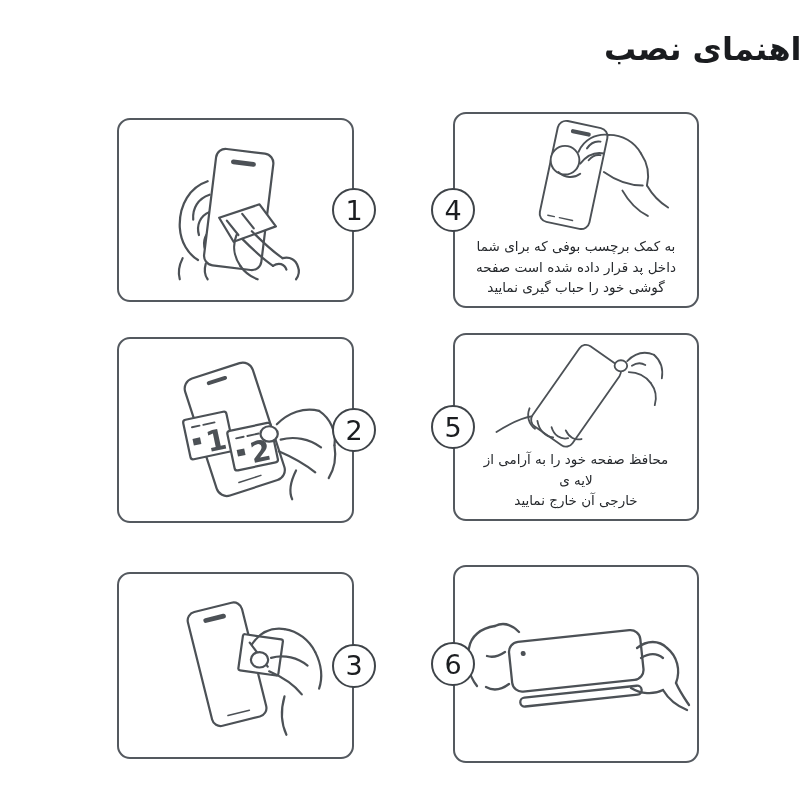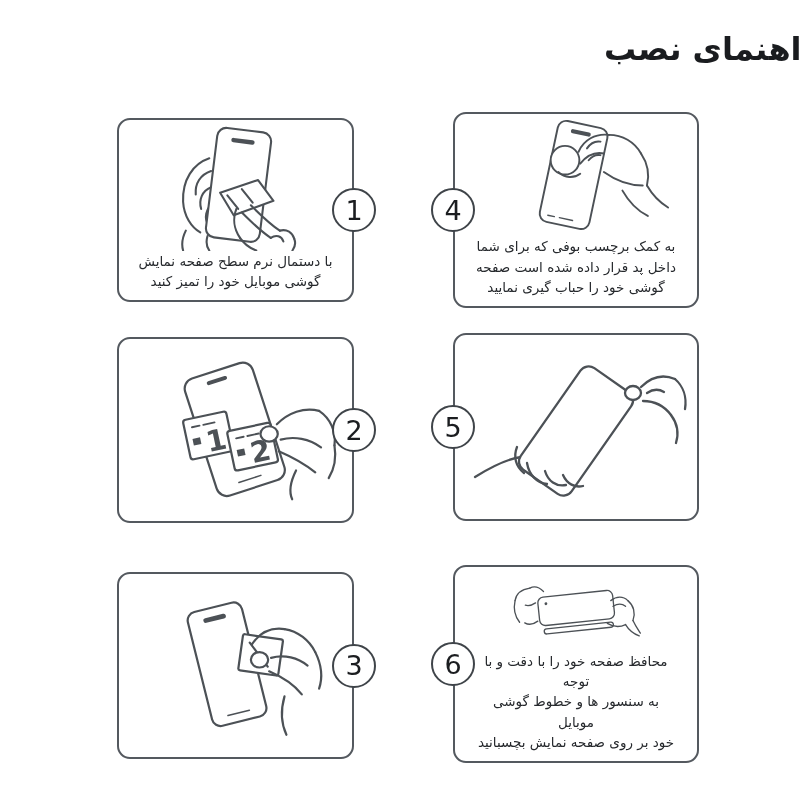--- a/index.html
+++ b/index.html
@@ -91,22 +91,20 @@
             <path d="M122,98 C132,108 142,118 154,126"></path>
             <path d="M154,126 C160,122 166,124 168,130"></path>
             <path d="M164,118 C172,116 178,120 180,127"></path>
             <path d="M116,94 C112,104 113,116 120,126"></path>
             <path d="M120,126 C124,132 130,137 138,140"></path>
             <path d="M180,127 C182,132 181,136 178,140"></path>
           </g>
         </g>
       </svg>
     </div>
-    <p class="caption">با دستمال نرم سطح صفحه نمایش
-گوشی موبایل خود را تمیز کنید</p>
     <div class="num">
         <span>1</span>
       </div>
   </section>
 
   <section class="step-box col-left" id="box2">
     <div class="illus">
       <svg viewBox="0 0 230 140">
         <g fill="none" stroke="#4c5156" stroke-width="2.3" stroke-linecap="round" stroke-linejoin="round">
           <g transform="rotate(-18 112 70)">
@@ -227,20 +225,22 @@
             <ellipse cx="172" cy="34" rx="8" ry="7" fill="#ffffff"></ellipse>
             <path d="M180,28 C190,18 202,15 214,20"></path>
             <path d="M186,34 C192,30 198,30 203,33"></path>
             <path d="M182,42 C194,42 204,48 210,56"></path>
             <path d="M214,20 C222,27 226,38 224,50"></path>
             <path d="M210,56 C216,64 218,74 215,84"></path>
           </g>
         </g>
       </svg>
     </div>
+    <p class="caption">محافظ صفحه خود را به آرامی از لایه ی
+خارجی آن خارج نمایید</p>
     <div class="num">
         <span>5</span>
       </div>
   </section>
 
   <section class="step-box col-right" id="box6">
     <div class="illus">
       <svg viewBox="0 0 230 140">
         <g fill="none" stroke="#4c5156" stroke-width="2.3" stroke-linecap="round" stroke-linejoin="round">
           <g transform="rotate(-6 115 72)">
@@ -259,21 +259,18 @@
             <path d="M176,52 C186,44 198,44 206,52"></path>
             <path d="M180,62 C188,57 196,57 202,62"></path>
             <path d="M170,92 C180,98 192,99 202,94"></path>
             <path d="M206,52 C216,60 220,74 215,87"></path>
             <path d="M202,94 C208,104 216,110 226,114"></path>
             <path d="M215,87 C219,96 224,103 228,109"></path>
           </g>
         </g>
       </svg>
     </div>
-    <p class="caption">محافظ صفحه خود را با دقت و با توجه
-به سنسور ها و خطوط گوشی موبایل
-خود بر روی صفحه نمایش بچسبانید</p>
     <div class="num">
         <span>6</span>
       </div>
   </section>
 
 </div>
 
 </body></html>

